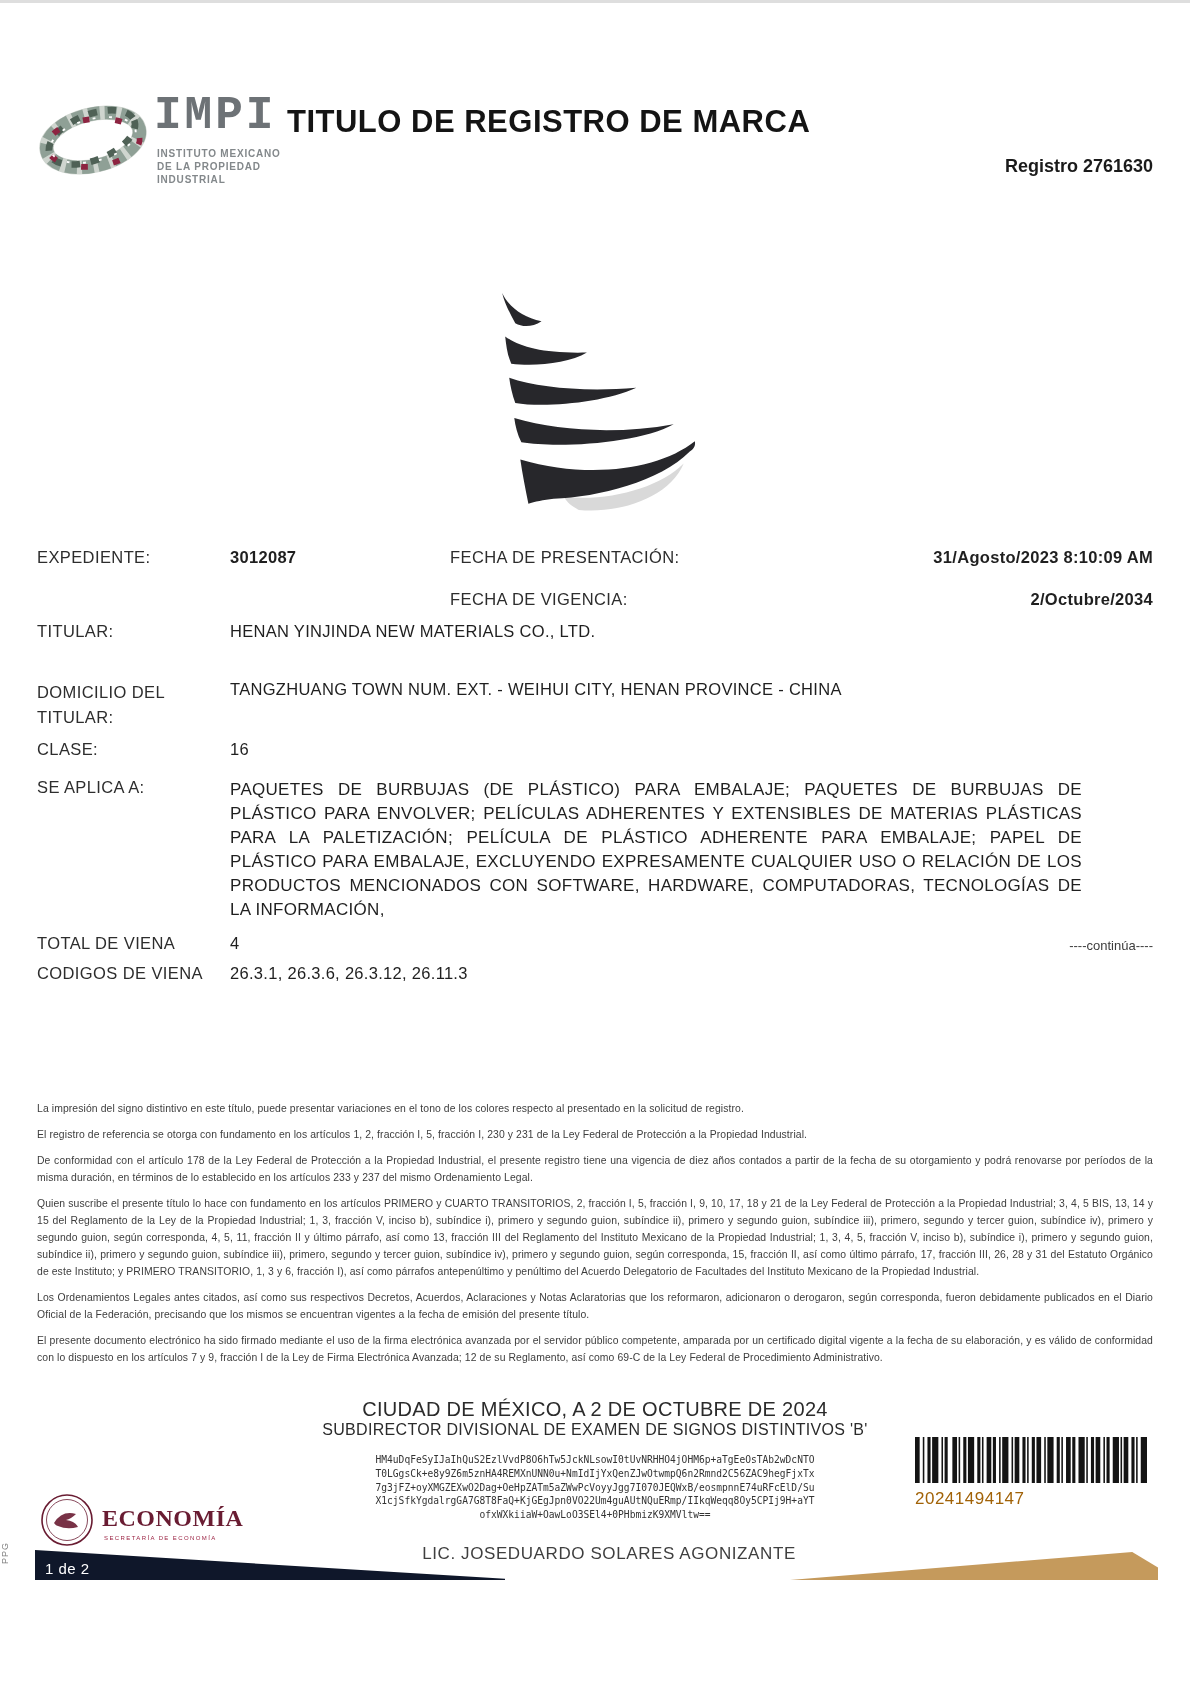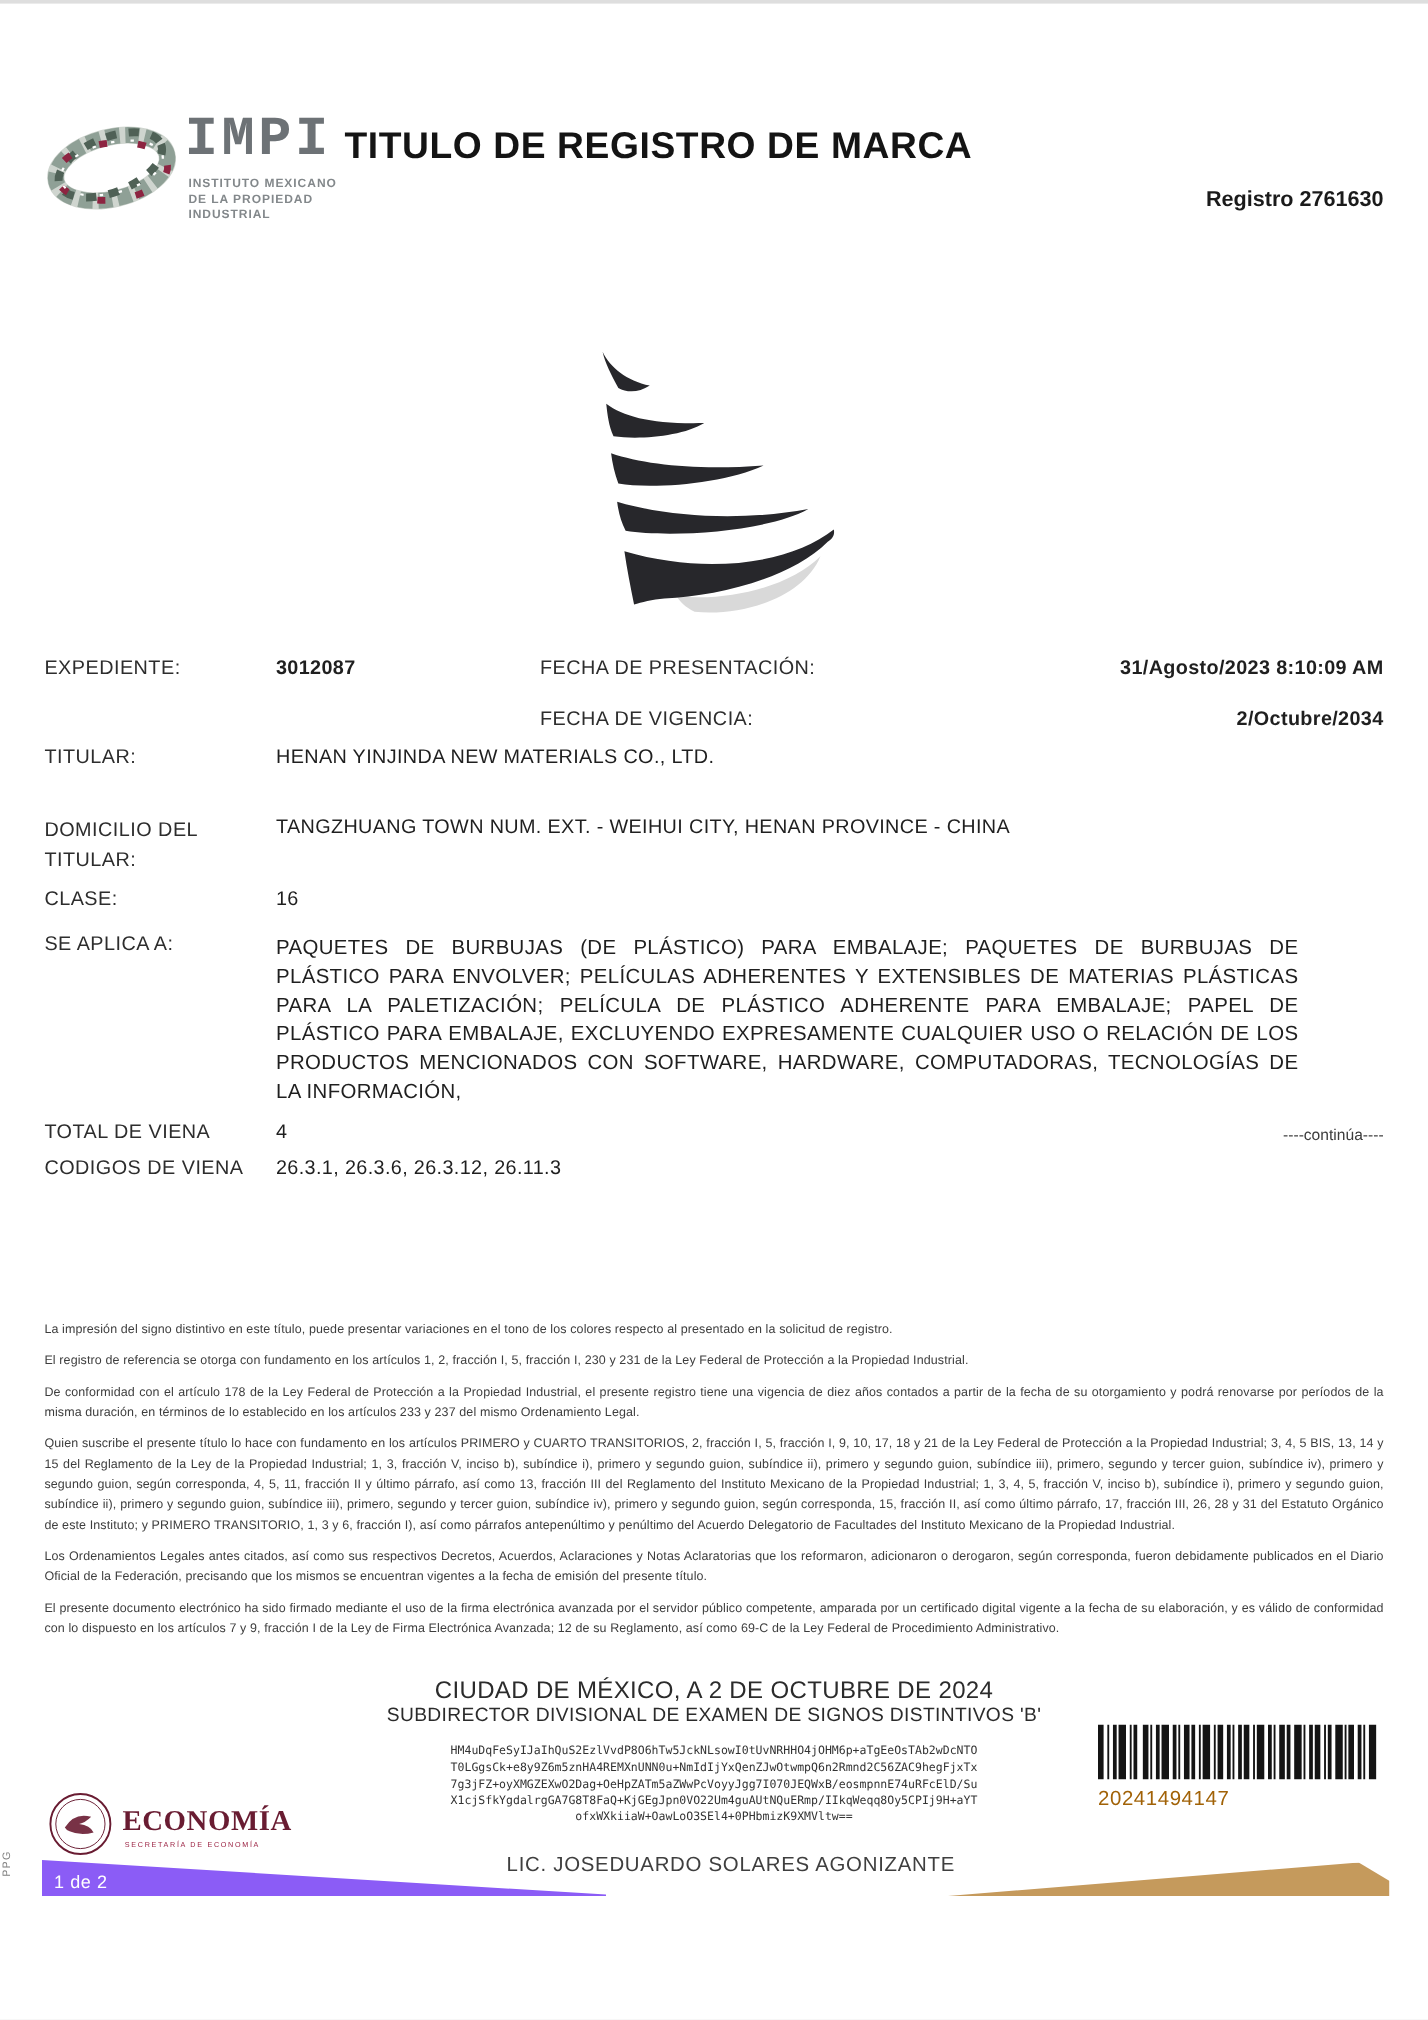--- a/index.html
+++ b/index.html
@@ -54,21 +54,21 @@
     font-family:"DejaVu Sans Mono","Liberation Mono",monospace;
     font-size:9.6px;line-height:13.8px;color:#333;}
 
   
   .barcode{position:absolute;left:915px;top:1437px;width:232px;height:46px;}
   .barcode-num{position:absolute;left:915px;top:1489px;width:232px;
     font-size:17px;color:#a16207;letter-spacing:.5px;}
 
   
   .wedge-l{position:absolute;left:35px;top:1550px;width:470px;height:30px;
-    background:#8b5cf6;clip-path:polygon(0 0,100% 96%,100% 100%,0 100%);}
+    background:#0f172a;clip-path:polygon(0 0,100% 96%,100% 100%,0 100%);}
   .page-ind{position:absolute;left:10px;bottom:3px;color:#fff;font-size:15px;letter-spacing:.5px;}
   .wedge-r{position:absolute;left:790px;top:1552px;width:368px;height:28px;
     background:#C59A5C;clip-path:polygon(0 100%,93% 0,100% 55%,100% 100%);}
   .signer-name{position:absolute;left:0;right:0;top:1544px;text-align:center;
     font-size:17px;color:#3f3f3f;letter-spacing:.6px;padding-left:28px;}
   .ppg{position:absolute;left:-6px;top:1548px;font-size:9px;color:#808080;
     transform:rotate(-90deg);letter-spacing:1px;}
 </style>
 </head>
 <body>

